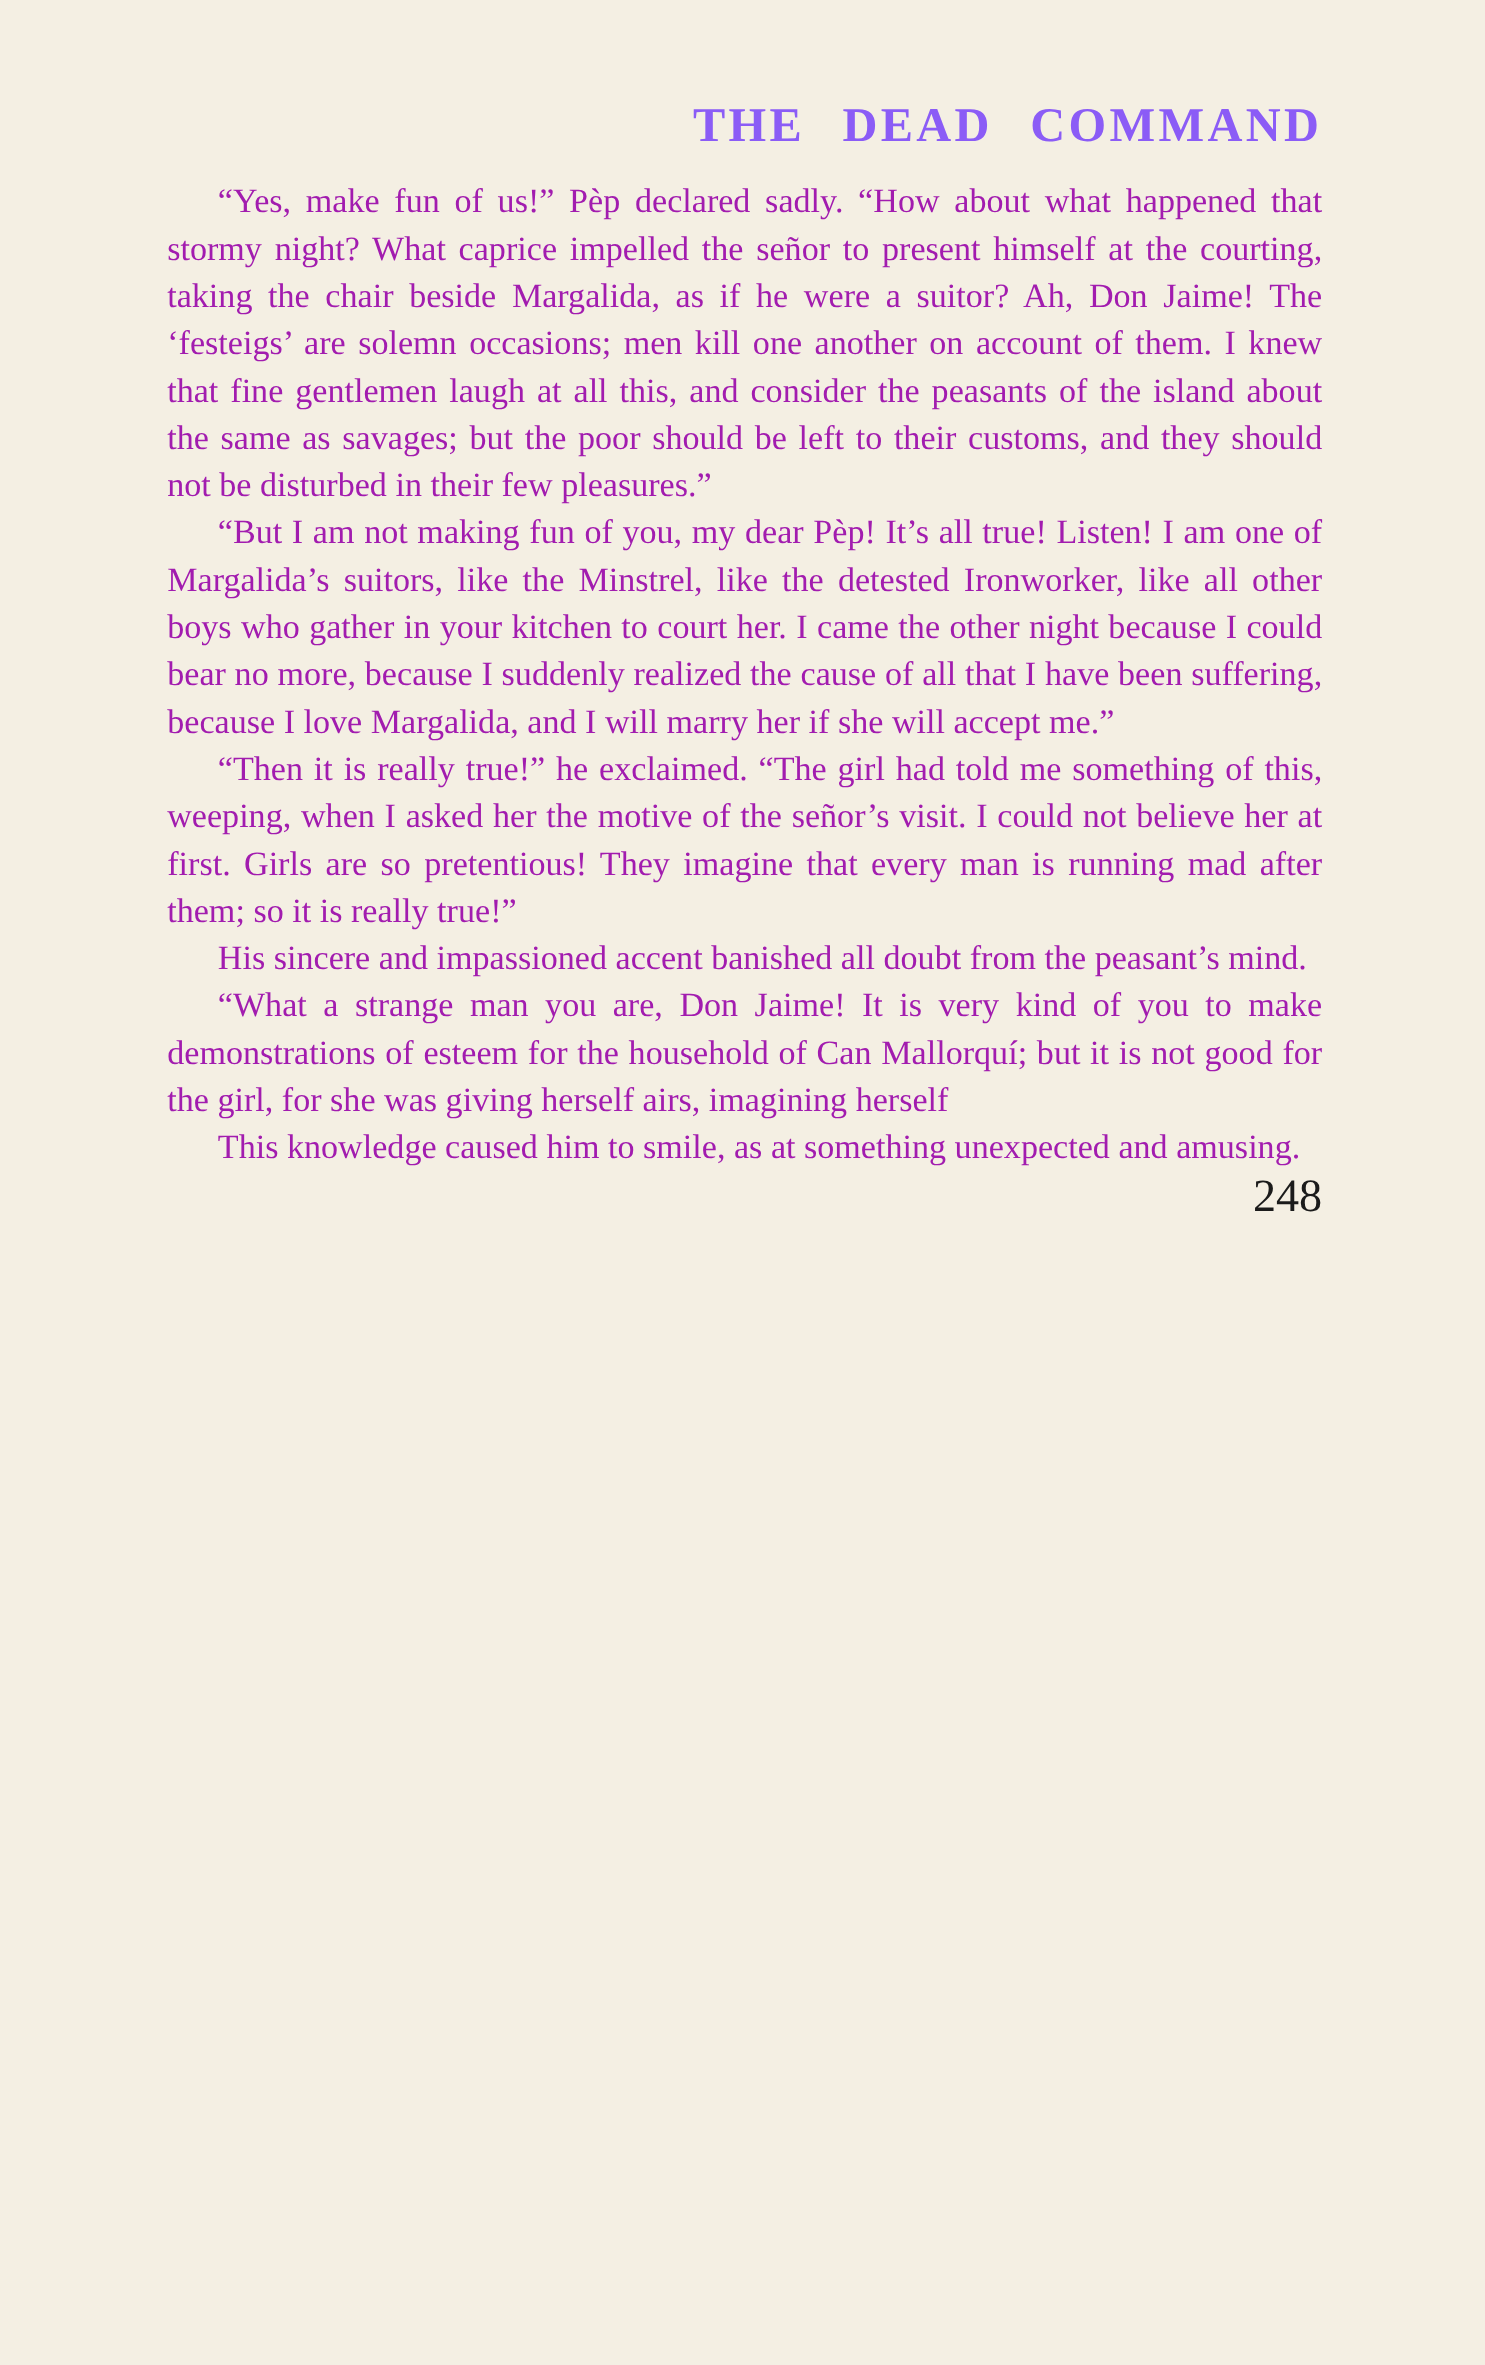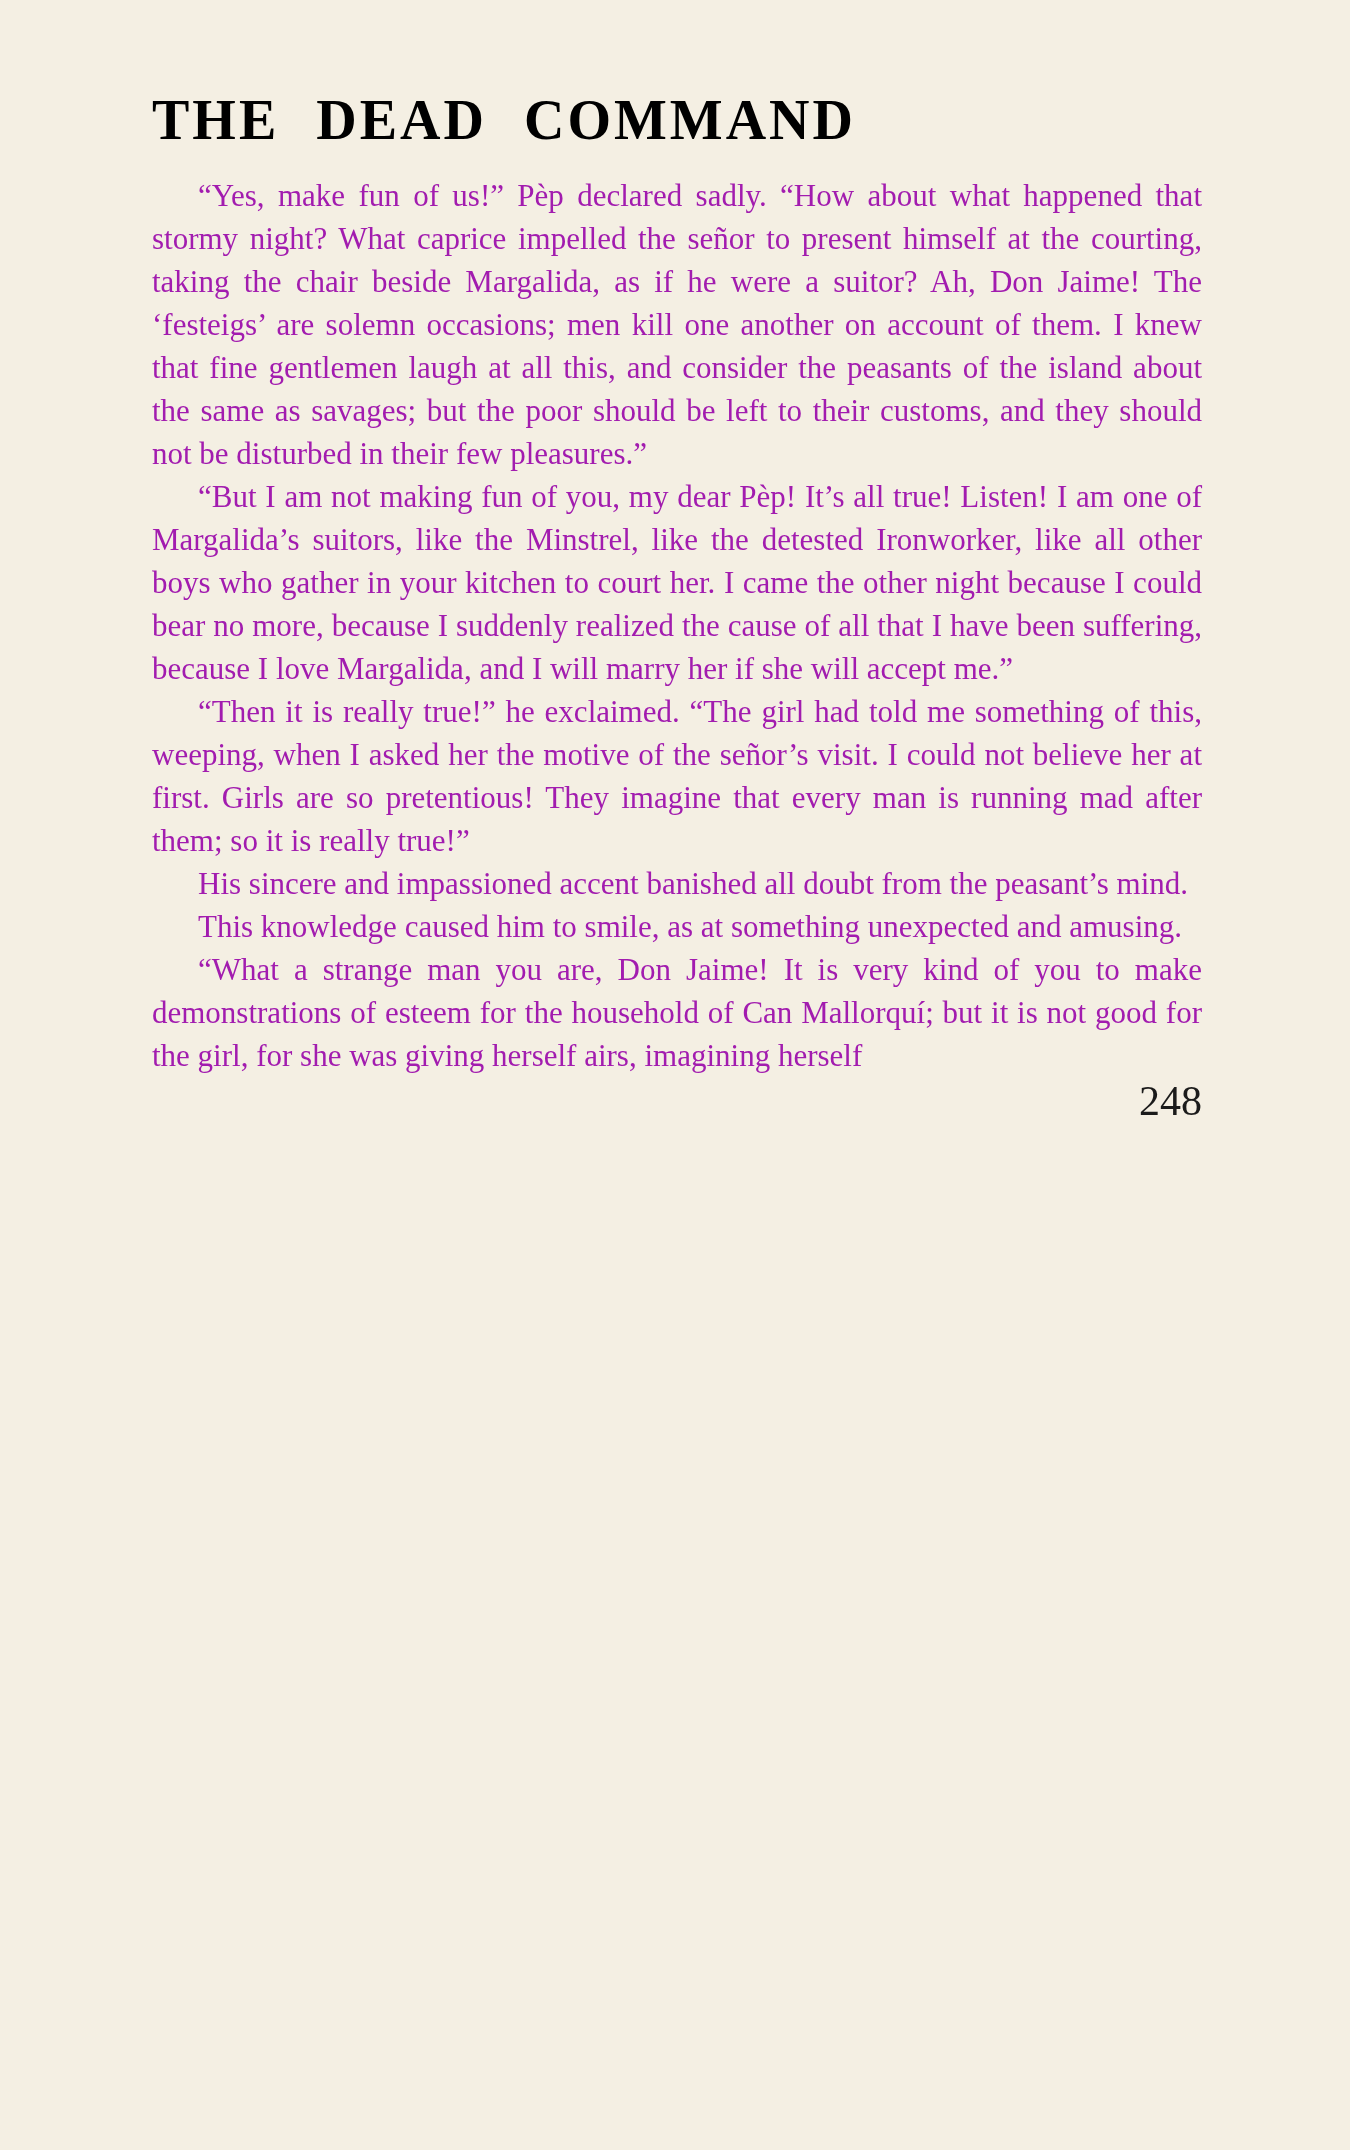--- a/index.html
+++ b/index.html
@@ -17,26 +17,26 @@
   .page {
     box-sizing: border-box;
     width: 1350px;
     height: 2150px;
     padding: 88px 148px 0 152px;
     background: #f4efe3;
     overflow: hidden;
   }
   .title {
     margin: 0 0 22px 0;
-    text-align: left;
-    font-size: 56px;
+    text-align: right;
+    font-size: 44px;
     font-weight: 700;
     letter-spacing: 3px;
     word-spacing: 20px;
-    color: #000000;
+    color: #8b5cf6;
   }
   .body p {
     margin: 0;
     font-size: 31px;
     line-height: 43px;
     text-align: justify;
     text-indent: 46px;
     color: #a21caf;
   }
   .page-number {
@@ -50,17 +50,17 @@
 </head>
 <body>
 
 <div class="page">
   <h1 class="title">THE DEAD COMMAND</h1>
   <div class="body">
     <p>“Yes, make fun of us!” Pèp declared sadly.  “How about what happened that stormy night?  What caprice impelled the señor to present himself at the courting, taking the chair beside Margalida, as if he were a suitor? Ah, Don Jaime!  The ‘festeigs’ are solemn occasions; men kill one another on account of them.  I knew that fine gentlemen laugh at all this, and consider the peasants of the island about the same as savages; but the poor should be left to their customs, and they should not be disturbed in their few pleasures.”</p>
     <p>“But I am not making fun of you, my dear Pèp!  It’s all true!  Listen!  I am one of Margalida’s suitors, like the Minstrel, like the detested Ironworker, like all other boys who gather in your kitchen to court her.  I came the other night because I could bear no more, because I suddenly realized the cause of all that I have been suffering, because I love Margalida, and I will marry her if she will accept me.”</p>
     <p>“Then it is really true!” he exclaimed.  “The girl had told me something of this, weeping, when I asked her the motive of the señor’s visit.  I could not believe her at first.  Girls are so pretentious!  They imagine that every man is running mad after them; so it is really true!”</p>
     <p>His sincere and impassioned accent banished all doubt from the peasant’s mind.</p>
+    <p>“What a strange man you are, Don Jaime!  It is very kind of you to make demonstrations of esteem for the household of Can Mallorquí; but it is not good for the girl, for she was giving herself airs, imagining herself</p>
     <p>This knowledge caused him to smile, as at something unexpected and amusing.</p>
-    <p>“What a strange man you are, Don Jaime!  It is very kind of you to make demonstrations of esteem for the household of Can Mallorquí; but it is not good for the girl, for she was giving herself airs, imagining herself</p>
   </div>
   <div class="page-number">248</div>
 </div>
 
 </body></html>

